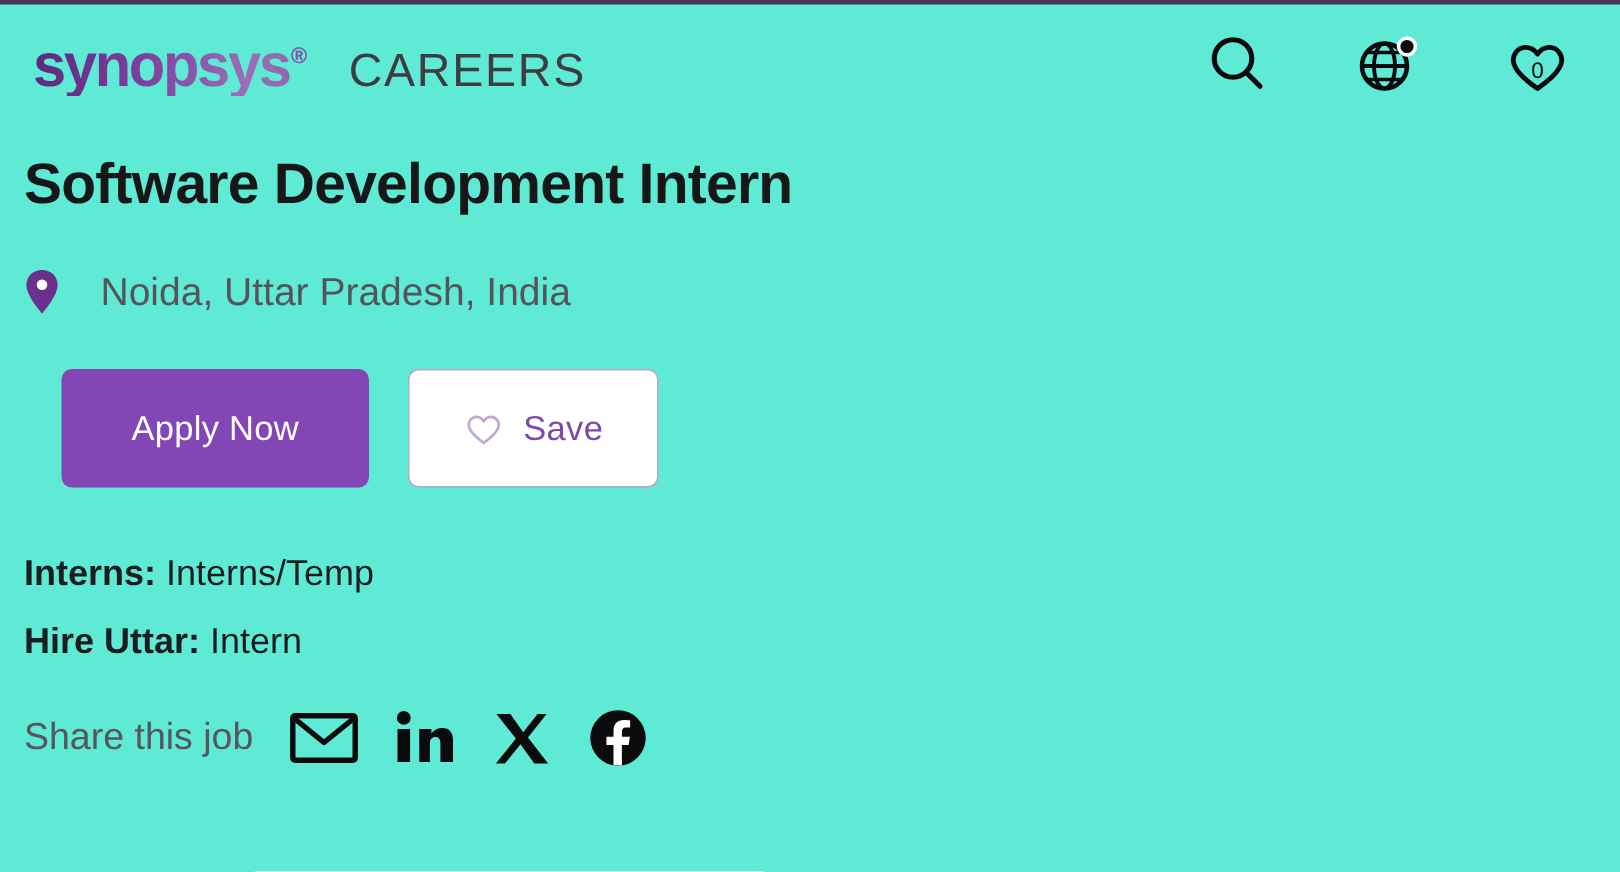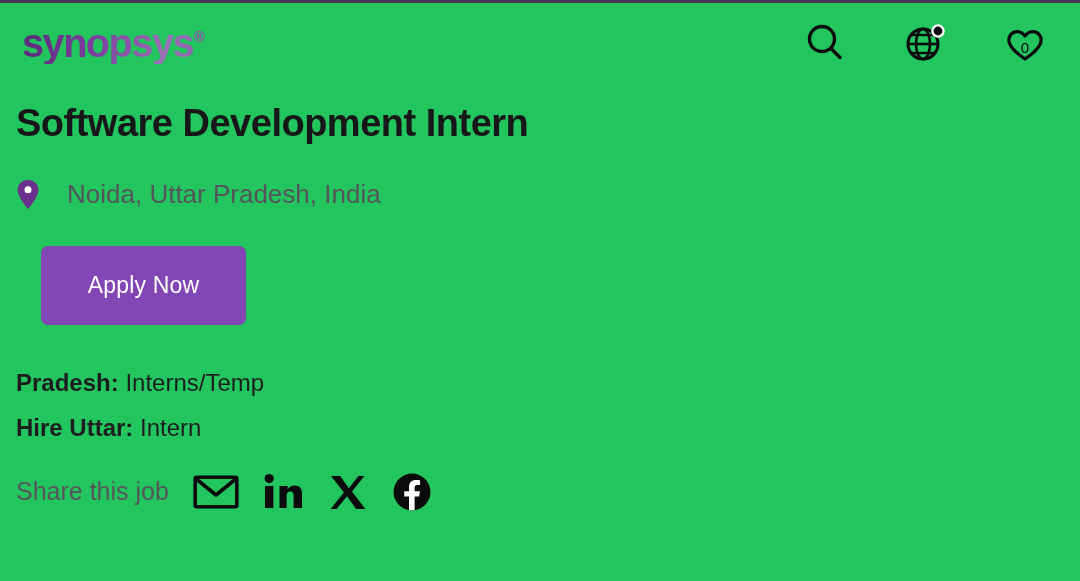--- a/index.html
+++ b/index.html
@@ -9,21 +9,21 @@
     height: 581px;
     overflow: hidden;
     background: #ffffff;
     font-family: "Liberation Sans", sans-serif;
   }
 
   #page {
     position: relative;
     width: 1080px;
     height: 581px;
-    background: #22c55e;
+    background: #5eead4;
   }
 
   
   .top-rule {
     position: absolute;
     top: 0; left: 0;
     width: 1080px;
     height: 3px;
     background: #4a3354;
   }
@@ -202,20 +202,21 @@
 <body>
 
 <div id="page">
 
   <div class="top-rule"></div>
 
   <div class="header">
 
     <div class="brand">
       <span class="logo-word"><span>synopsys</span><span class="logo-reg">®</span></span>
+      <span class="careers-word">CAREERS</span>
     </div>
 
     <div class="header-actions">
 
       <button class="icon-btn">
         <svg width="44" height="44" viewBox="0 0 44 44">
           <circle cx="19" cy="18" r="12.5" fill="none" stroke="#0b0b0d" stroke-width="3.4"></circle>
           <line x1="28" y1="27.5" x2="37" y2="36.5" stroke="#0b0b0d" stroke-width="3.4" stroke-linecap="round"></line>
         </svg>
       </button>
@@ -249,25 +250,31 @@
       <svg width="24" height="31" viewBox="0 0 24 31">
         <path d="M12 1 C6 1 1.6 5.4 1.6 11 C1.6 18.4 12 30 12 30 C12 30 22.4 18.4 22.4 11 C22.4 5.4 18 1 12 1 Z" fill="#6b2f8c"></path>
         <circle cx="12" cy="10.8" r="3.5" fill="#ffffff"></circle>
       </svg>
       <span class="location-text">Noida, Uttar Pradesh, India</span>
     </div>
 
     <div class="btn-row">
       <button class="btn-apply">Apply Now</button>
 
+      <button class="btn-save">
+        <svg width="27" height="25" viewBox="0 0 27 25">
+          <path d="M13.5 22.2 C3.6 15.2 2 10.5 4.6 7 C6.9 4 11.2 4.2 13.5 7.8 C15.8 4.2 20.1 4 22.4 7 C25 10.5 23.4 15.2 13.5 22.2 Z" fill="none" stroke="#c0a9cf" stroke-width="1.8" stroke-linejoin="round"></path>
+        </svg>
+        <span class="save-label">Save</span>
+      </button>
     </div>
 
     <div class="meta">
       <div class="meta-line">
-        <span class="meta-label">Pradesh:</span>
+        <span class="meta-label">Interns:</span>
         <span class="meta-value">Interns/Temp</span>
       </div>
       <div class="meta-line">
         <span class="meta-label">Hire Uttar:</span>
         <span class="meta-value">Intern</span>
       </div>
     </div>
 
     <div class="share-row">
       <span class="share-label">Share this job</span>

